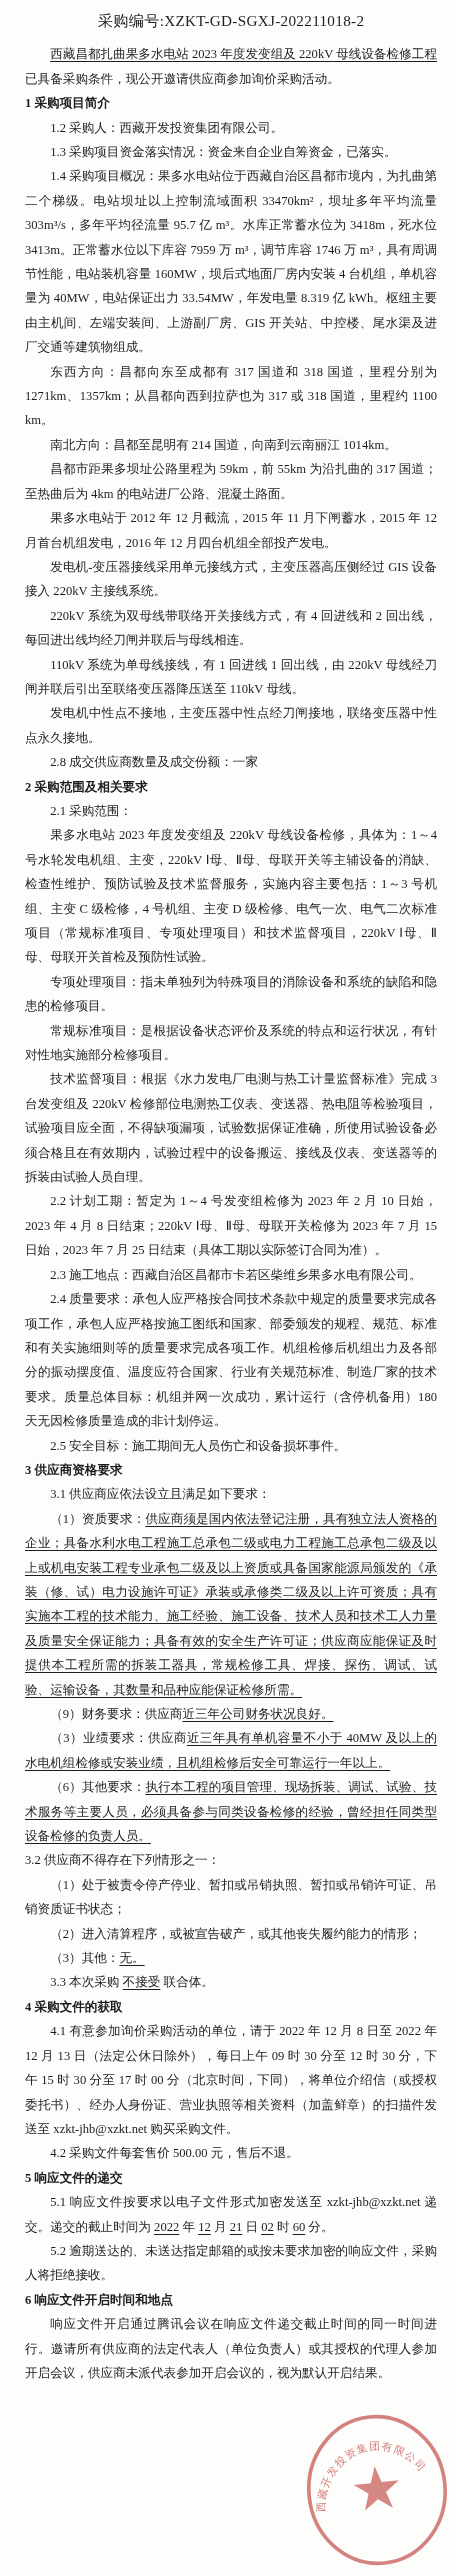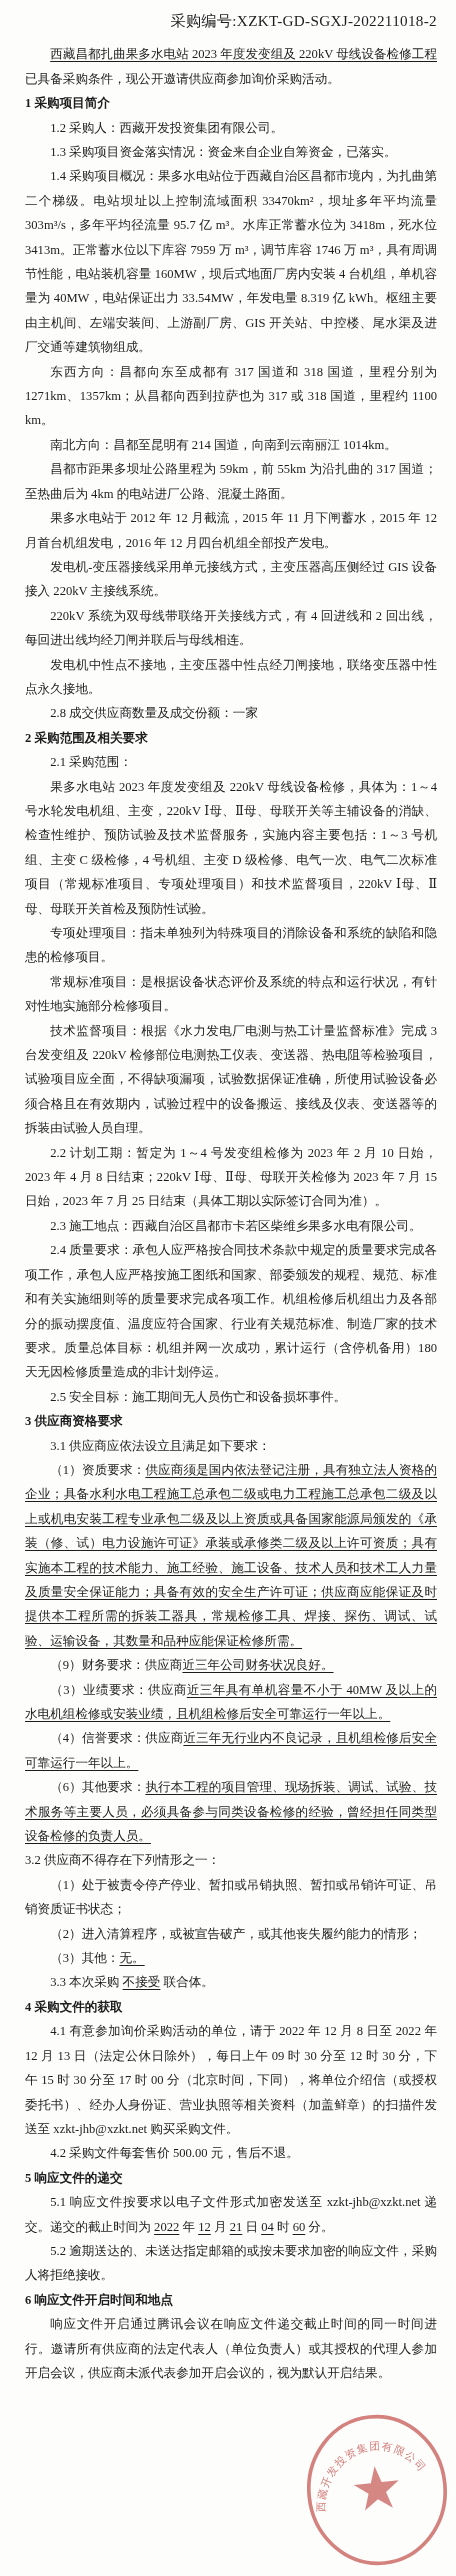--- a/index.html
+++ b/index.html
@@ -3,24 +3,24 @@
 <meta charset="utf-8">
 <style>
   html,body { margin:0; padding:0; }
   body {
     width:457px; min-height:2576px; background:#fdfdfc; position:relative;
     font-family:"Liberation Serif","DejaVu Serif",serif; color:#1d1d1d;
     -webkit-font-smoothing:antialiased;
   }
   .doc { padding:5.3px 20px 0 25px; position:relative; z-index:1; }
   .title {
-    text-align:right; font-size:15.2px; font-weight:normal;
+    text-align:center; font-size:15.2px; font-weight:normal;
     margin:2.6px 0 8px 0; line-height:26.5px; letter-spacing:0.3px;
   }
-  .blk { font-size:12.6px; line-height:24.4px; margin:0; text-align:justify; }
+  .blk { font-size:12.6px; line-height:24.4px; margin:0; text-align:justify;font-family:Liberation Serif, serif; }
   .para  { text-indent:2em; }
   .flush { text-indent:0; }
   .h     { text-indent:0; font-weight:bold; }
   .u { text-decoration:underline; text-underline-offset:2.6px; }
   .seal {
     position:absolute; left:299px; top:2410px; width:156px; height:160px;
     z-index:3; pointer-events:none; mix-blend-mode:multiply; opacity:.88;
   }
 </style>
 </head>
@@ -34,49 +34,49 @@
       <p class="blk h"><span>1 采购项目简介</span></p>
       <p class="blk para"><span>1.2 采购人：西藏开发投资集团有限公司。</span></p>
       <p class="blk para"><span>1.3 采购项目资金落实情况：资金来自企业自筹资金，已落实。</span></p>
       <p class="blk para"><span>1.4 采购项目概况：果多水电站位于西藏自治区昌都市境内，为扎曲第二个梯级。电站坝址以上控制流域面积 33470km²，坝址多年平均流量 303m³/s，多年平均径流量 95.7 亿 m³。水库正常蓄水位为 3418m，死水位 3413m。正常蓄水位以下库容 7959 万 m³，调节库容 1746 万 m³，具有周调节性能，电站装机容量 160MW，坝后式地面厂房内安装 4 台机组，单机容量为 40MW，电站保证出力 33.54MW，年发电量 8.319 亿 kWh。枢纽主要由主机间、左端安装间、上游副厂房、GIS 开关站、中控楼、尾水渠及进厂交通等建筑物组成。</span></p>
       <p class="blk para"><span>东西方向：昌都向东至成都有 317 国道和 318 国道，里程分别为 1271km、1357km；从昌都向西到拉萨也为 317 或 318 国道，里程约 1100 km。</span></p>
       <p class="blk para"><span>南北方向：昌都至昆明有 214 国道，向南到云南丽江 1014km。</span></p>
       <p class="blk para"><span>昌都市距果多坝址公路里程为 59km，前 55km 为沿扎曲的 317 国道；至热曲后为 4km 的电站进厂公路、混凝土路面。</span></p>
       <p class="blk para"><span>果多水电站于 2012 年 12 月截流，2015 年 11 月下闸蓄水，2015 年 12 月首台机组发电，2016 年 12 月四台机组全部投产发电。</span></p>
       <p class="blk para"><span>发电机-变压器接线采用单元接线方式，主变压器高压侧经过 GIS 设备接入 220kV 主接线系统。</span></p>
       <p class="blk para"><span>220kV 系统为双母线带联络开关接线方式，有 4 回进线和 2 回出线，每回进出线均经刀闸并联后与母线相连。</span></p>
+      <p class="blk para"><span>110kV 系统为单母线接线，有 1 回进线 1 回出线，由 220kV 母线经刀闸并联后引出至联络变压器降压送至 110kV 母线。</span></p>
       <p class="blk para"><span>发电机中性点不接地，主变压器中性点经刀闸接地，联络变压器中性点永久接地。</span></p>
       <p class="blk para"><span>2.8 成交供应商数量及成交份额：一家</span></p>
       <p class="blk h"><span>2 采购范围及相关要求</span></p>
       <p class="blk para"><span>2.1 采购范围：</span></p>
       <p class="blk para"><span>果多水电站 2023 年度发变组及 220kV 母线设备检修，具体为：1～4 号水轮发电机组、主变，220kV Ⅰ母、Ⅱ母、母联开关等主辅设备的消缺、检查性维护、预防试验及技术监督服务，实施内容主要包括：1～3 号机组、主变 C 级检修，4 号机组、主变 D 级检修、电气一次、电气二次标准项目（常规标准项目、专项处理项目）和技术监督项目，220kV Ⅰ母、Ⅱ母、母联开关首检及预防性试验。</span></p>
       <p class="blk para"><span>专项处理项目：指未单独列为特殊项目的消除设备和系统的缺陷和隐患的检修项目。</span></p>
       <p class="blk para"><span>常规标准项目：是根据设备状态评价及系统的特点和运行状况，有针对性地实施部分检修项目。</span></p>
       <p class="blk para"><span>技术监督项目：根据《水力发电厂电测与热工计量监督标准》完成 3 台发变组及 220kV 检修部位电测热工仪表、变送器、热电阻等检验项目，试验项目应全面，不得缺项漏项，试验数据保证准确，所使用试验设备必须合格且在有效期内，试验过程中的设备搬运、接线及仪表、变送器等的拆装由试验人员自理。</span></p>
       <p class="blk para"><span>2.2 计划工期：暂定为 1～4 号发变组检修为 2023 年 2 月 10 日始，2023 年 4 月 8 日结束；220kV Ⅰ母、Ⅱ母、母联开关检修为 2023 年 7 月 15 日始，2023 年 7 月 25 日结束（具体工期以实际签订合同为准）。</span></p>
       <p class="blk para"><span>2.3 施工地点：西藏自治区昌都市卡若区柴维乡果多水电有限公司。</span></p>
       <p class="blk para"><span>2.4 质量要求：承包人应严格按合同技术条款中规定的质量要求完成各项工作，承包人应严格按施工图纸和国家、部委颁发的规程、规范、标准和有关实施细则等的质量要求完成各项工作。机组检修后机组出力及各部分的振动摆度值、温度应符合国家、行业有关规范标准、制造厂家的技术要求。质量总体目标：机组并网一次成功，累计运行（含停机备用）180 天无因检修质量造成的非计划停运。</span></p>
       <p class="blk para"><span>2.5 安全目标：施工期间无人员伤亡和设备损坏事件。</span></p>
       <p class="blk h"><span>3 供应商资格要求</span></p>
       <p class="blk para"><span>3.1 供应商应依法设立且满足如下要求：</span></p>
       <p class="blk para"><span>（1）资质要求：</span><span class="u">供应商须是国内依法登记注册，具有独立法人资格的企业；具备水利水电工程施工总承包二级或电力工程施工总承包二级及以上或机电安装工程专业承包二级及以上资质或具备国家能源局颁发的《承装（修、试）电力设施许可证》承装或承修类二级及以上许可资质；具有实施本工程的技术能力、施工经验、施工设备、技术人员和技术工人力量及质量安全保证能力；具备有效的安全生产许可证；供应商应能保证及时提供本工程所需的拆装工器具，常规检修工具、焊接、探伤、调试、试验、运输设备，其数量和品种应能保证检修所需。</span></p>
       <p class="blk para"><span>（9）财务要求：供应商</span><span class="u">近三年公司财务状况良好。</span></p>
       <p class="blk para"><span>（3）业绩要求：供应商</span><span class="u">近三年具有单机容量不小于 40MW 及以上的水电机组检修或安装业绩，且机组检修后安全可靠运行一年以上。</span></p>
-      <p class="blk para"><span>（4）信誉要求：供应商</span><span class="u">近三年无行业内不良记录，且机组检修后安全可靠运行一年以上。</span></p>
       <p class="blk para"><span>（6）其他要求：</span><span class="u">执行本工程的项目管理、现场拆装、调试、试验、技术服务等主要人员，必须具备参与同类设备检修的经验，曾经担任同类型设备检修的负责人员。</span></p>
       <p class="blk flush"><span>3.2 供应商不得存在下列情形之一：</span></p>
       <p class="blk para"><span>（1）处于被责令停产停业、暂扣或吊销执照、暂扣或吊销许可证、吊销资质证书状态；</span></p>
       <p class="blk para"><span>（2）进入清算程序，或被宣告破产，或其他丧失履约能力的情形；</span></p>
       <p class="blk para"><span>（3）其他：</span><span class="u">无。</span></p>
       <p class="blk para"><span>3.3 本次采购 </span><span class="u">不接受</span><span> 联合体。</span></p>
       <p class="blk h"><span>4 采购文件的获取</span></p>
       <p class="blk para"><span>4.1 有意参加询价采购活动的单位，请于 2022 年 12 月 8 日至 2022 年 12 月 13 日（法定公休日除外），每日上午 09 时 30 分至 12 时 30 分，下午 15 时 30 分至 17 时 00 分（北京时间，下同），将单位介绍信（或授权委托书）、经办人身份证、营业执照等相关资料（加盖鲜章）的扫描件发送至 xzkt-jhb@xzkt.net 购买采购文件。</span></p>
       <p class="blk para"><span>4.2 采购文件每套售价 500.00 元，售后不退。</span></p>
       <p class="blk h"><span>5 响应文件的递交</span></p>
-      <p class="blk para"><span>5.1 响应文件按要求以电子文件形式加密发送至 xzkt-jhb@xzkt.net 递交。递交的截止时间为 </span><span class="u">2022</span><span> 年 </span><span class="u">12</span><span> 月 </span><span class="u">21</span><span> 日 </span><span class="u">04</span><span> 时 </span><span class="u">60</span><span> 分。</span></p>
+      <p class="blk para"><span>5.1 响应文件按要求以电子文件形式加密发送至 xzkt-jhb@xzkt.net 递交。递交的截止时间为 </span><span class="u">2022</span><span> 年 </span><span class="u">12</span><span> 月 </span><span class="u">21</span><span> 日 </span><span class="u">02</span><span> 时 </span><span class="u">60</span><span> 分。</span></p>
       <p class="blk para"><span>5.2 逾期送达的、未送达指定邮箱的或按未要求加密的响应文件，采购人将拒绝接收。</span></p>
       <p class="blk h"><span>6 响应文件开启时间和地点</span></p>
       <p class="blk para"><span>响应文件开启通过腾讯会议在响应文件递交截止时间的同一时间进行。邀请所有供应商的法定代表人（单位负责人）或其授权的代理人参加开启会议，供应商未派代表参加开启会议的，视为默认开启结果。</span></p>
     </div>
 
 </div>
 
 <svg class="seal" viewBox="0 0 236 242" aria-hidden="true">
   <g transform="rotate(-6 118 121)">
     <ellipse cx="118" cy="121" rx="103" ry="111" fill="none" stroke="#c5524e" stroke-width="5.5" stroke-opacity="0.82"></ellipse>

